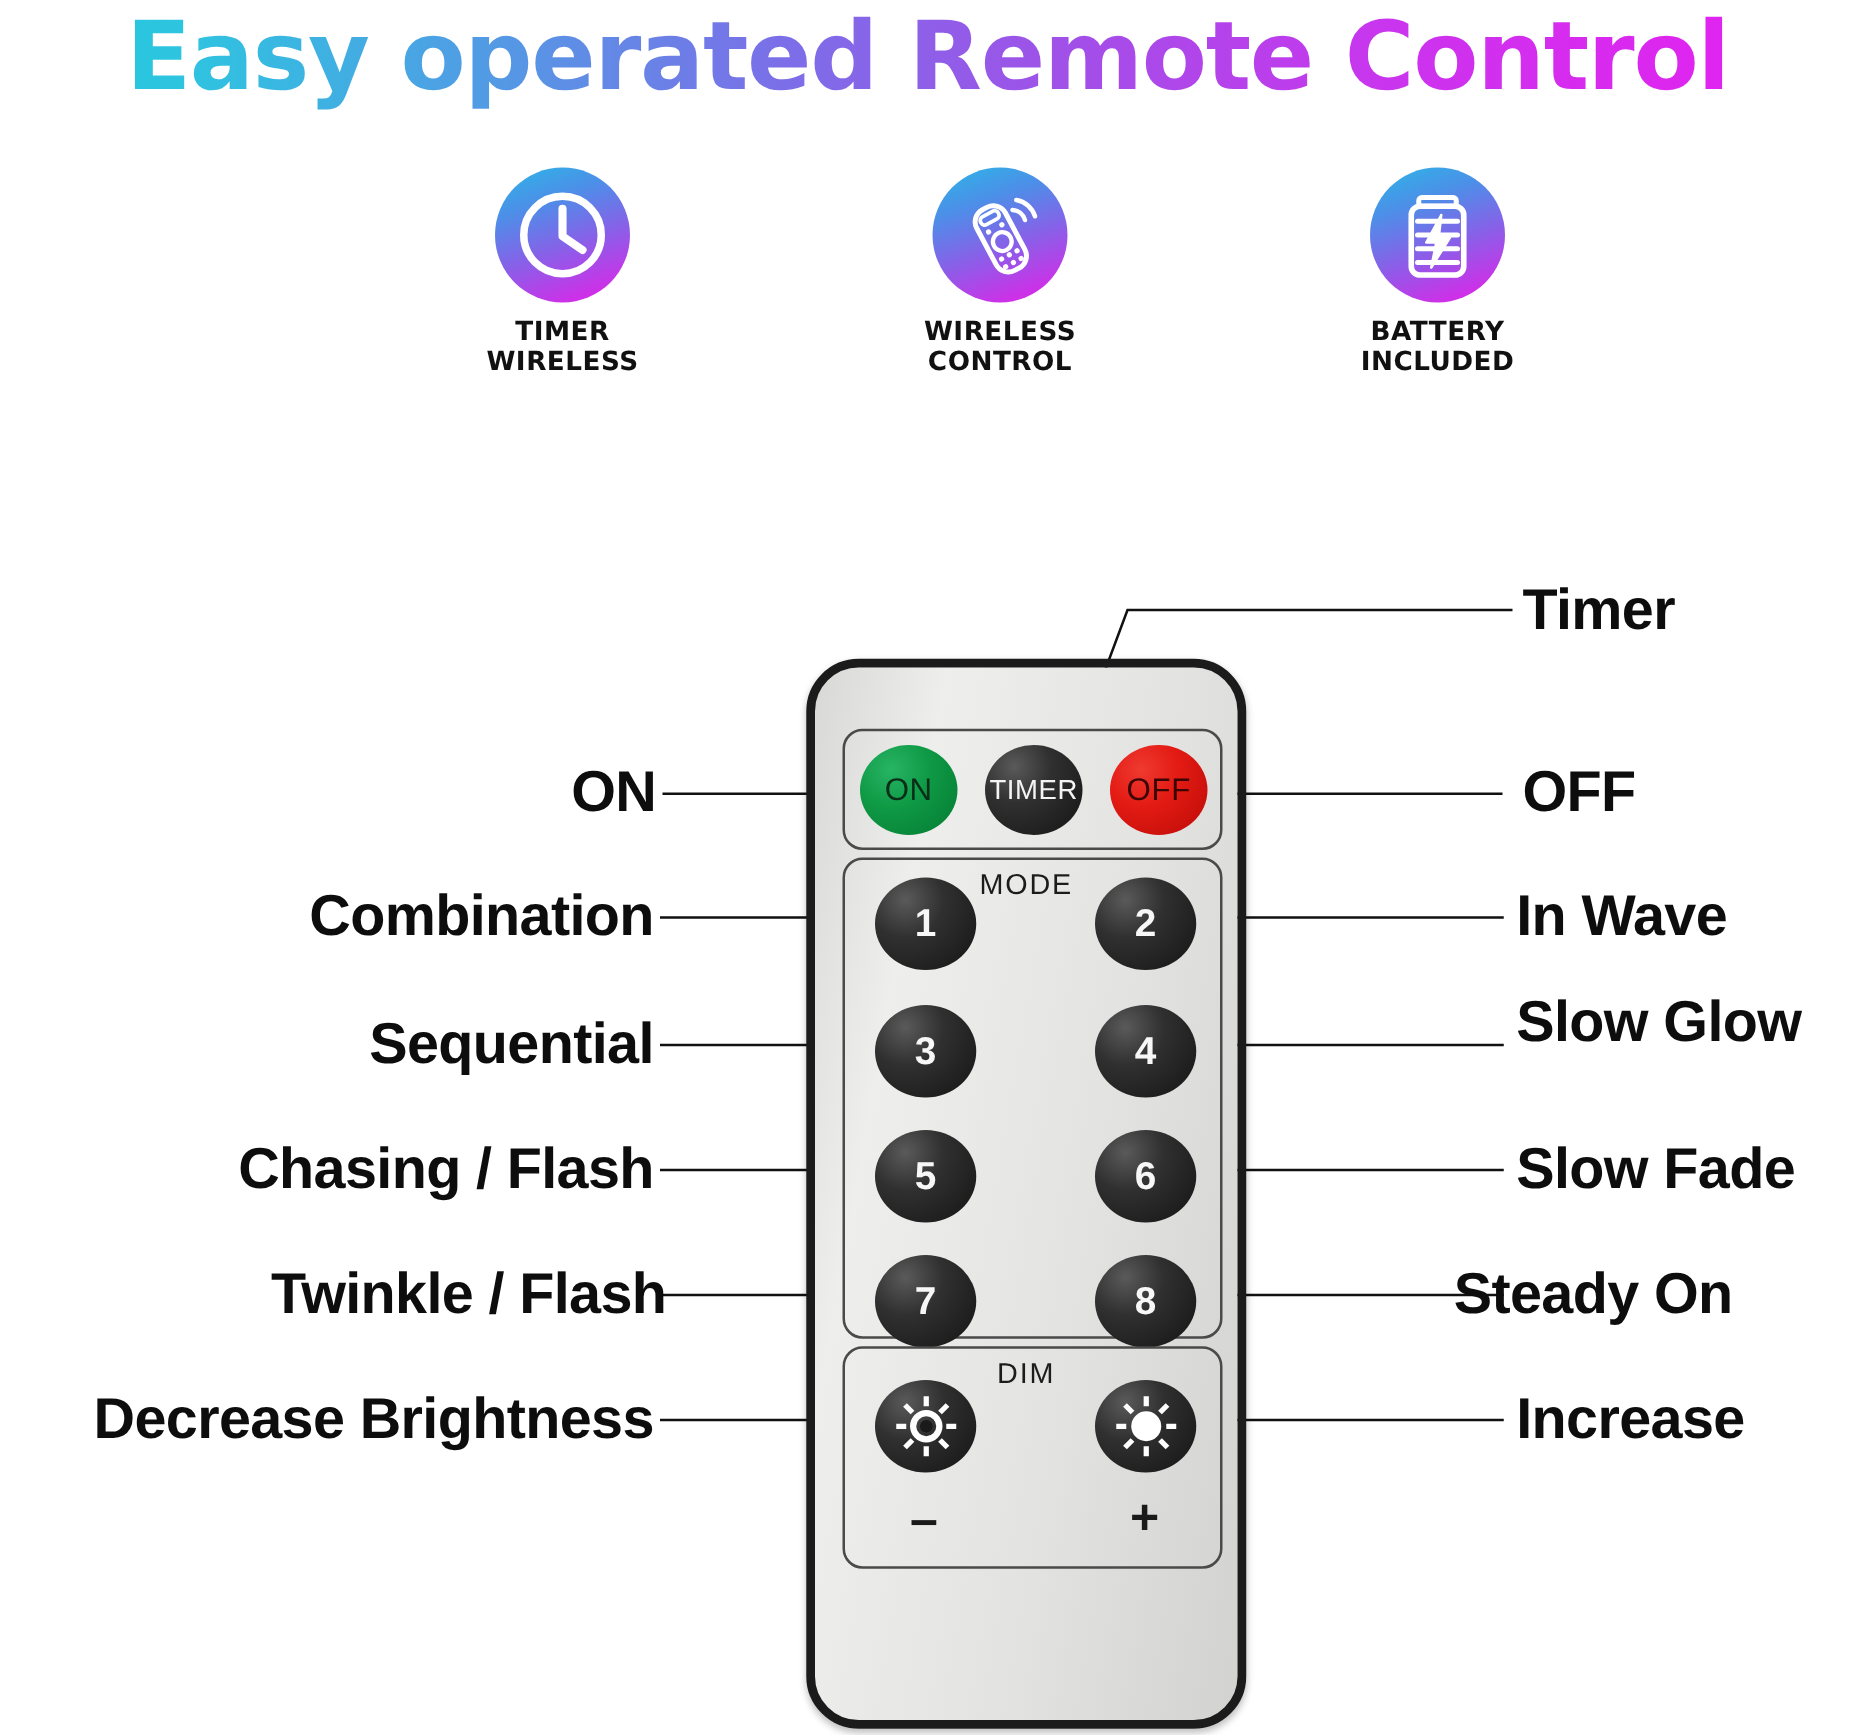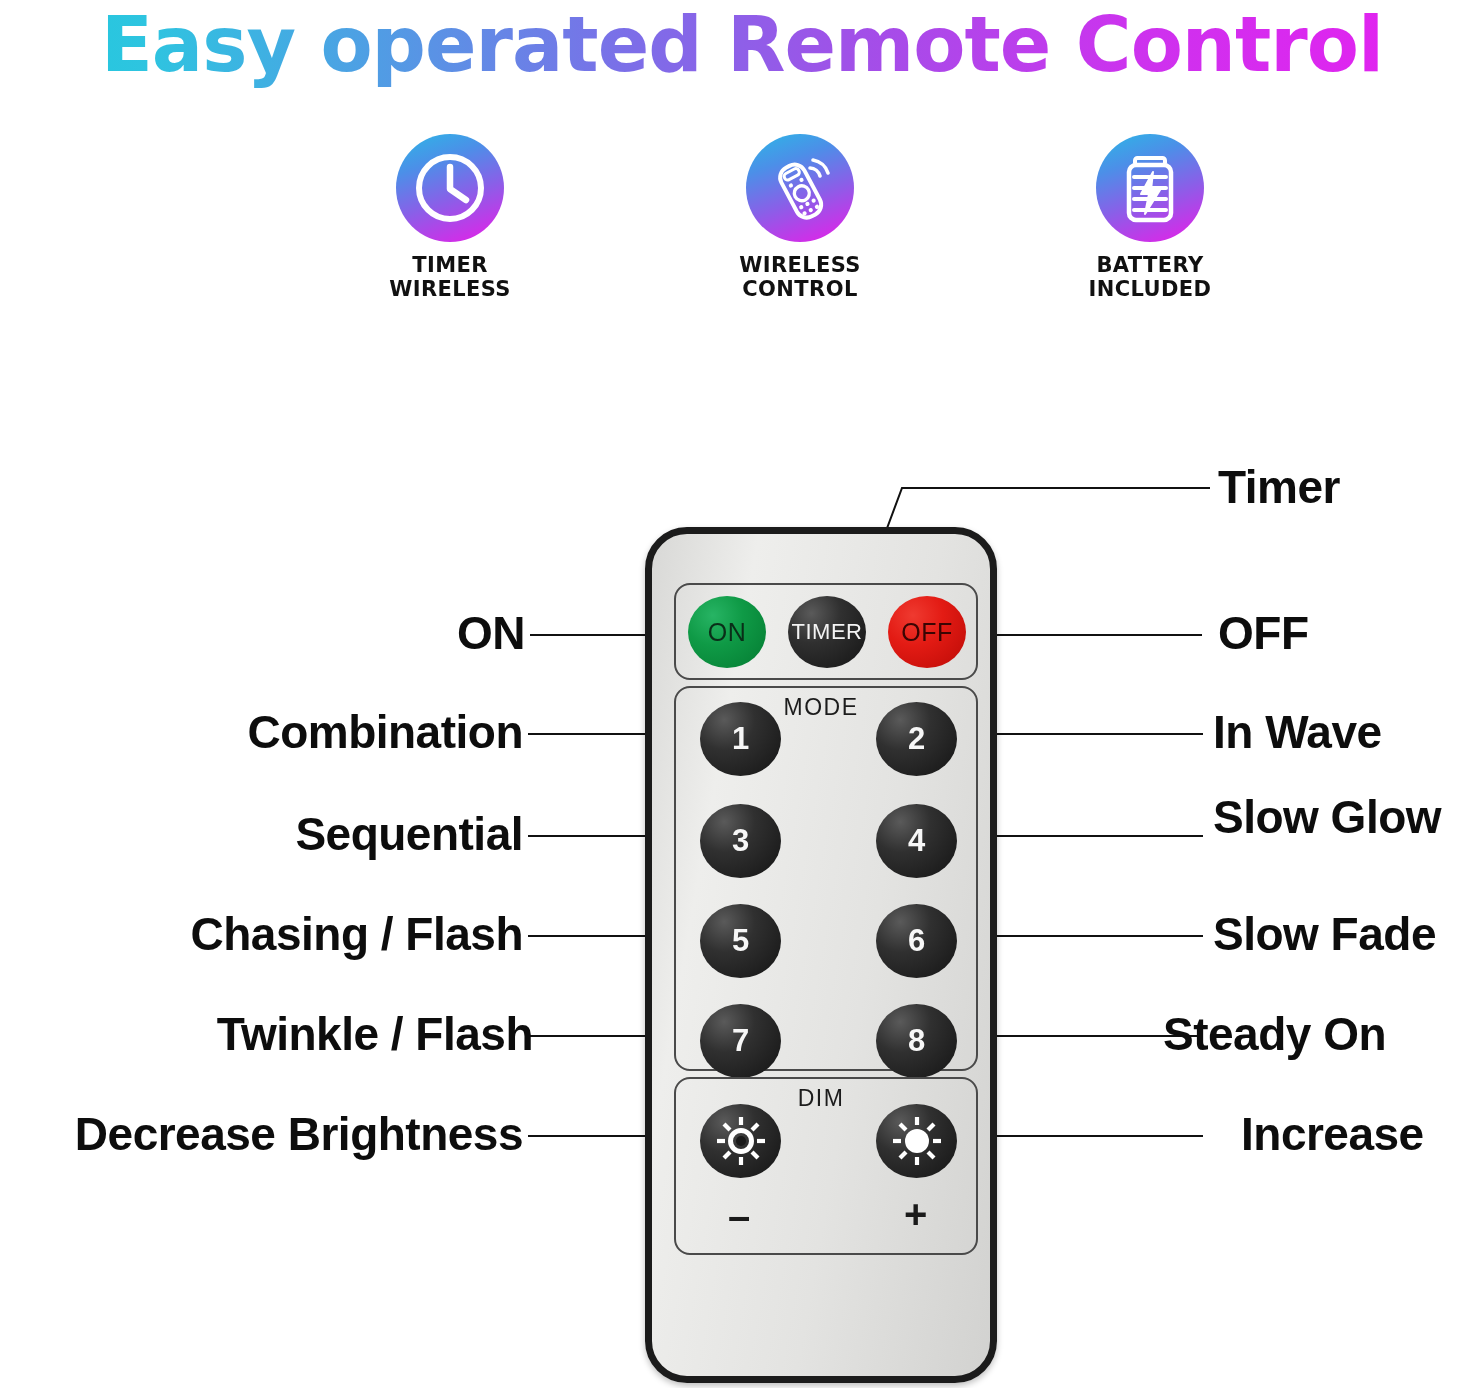--- a/index.html
+++ b/index.html
@@ -237,21 +237,21 @@
 <div class="callout left" style="left:0px;   top:909px;  width:523px;">Chasing / Flash</div>
 <div class="callout left" style="left:0px;   top:1009px; width:523px;margin-left:10px;">Twinkle / Flash</div>
 <div class="callout left" style="left:0px;   top:1109px; width:523px;">Decrease Brightness</div>
 
 <div class="callout right" style="left:1218px; top:462px;">Timer</div>
 <div class="callout right" style="left:1218px; top:608px;">OFF</div>
 <div class="callout right" style="left:1213px; top:707px;">In Wave</div>
 <div class="callout right" style="left:1213px; top:792px;">Slow Glow</div>
 <div class="callout right" style="left:1213px; top:909px;">Slow Fade</div>
 <div class="callout right" style="left:1163px; top:1009px;">Steady On</div>
-<div class="callout right" style="left:1213px; top:1109px;margin-left:28px;">Increase</div>
+<div class="callout right" style="left:1213px; top:1109px;">Increase</div>
 
 <div id="remote">
 
   <div class="panel" id="panel-power"></div>
 
   <div class="btn btn-power btn-on" style="left:36px; top:62px;">
     <span class="cap">ON</span>
   </div>
   <div class="btn btn-power btn-timer" style="left:136px; top:62px;">
     <span class="cap">TIMER</span>

